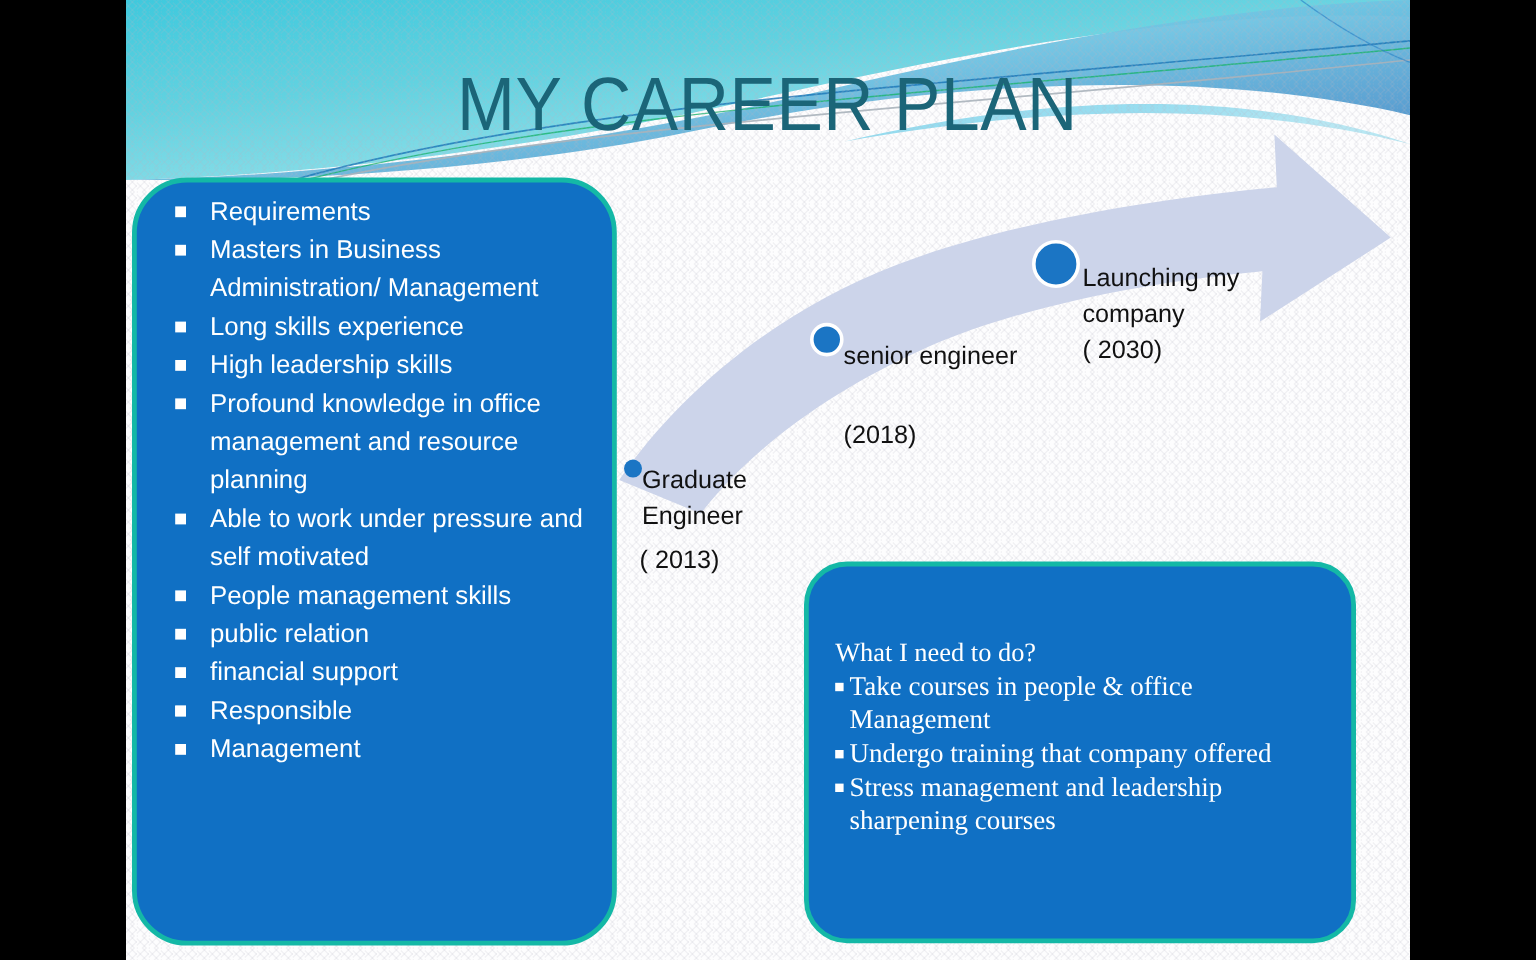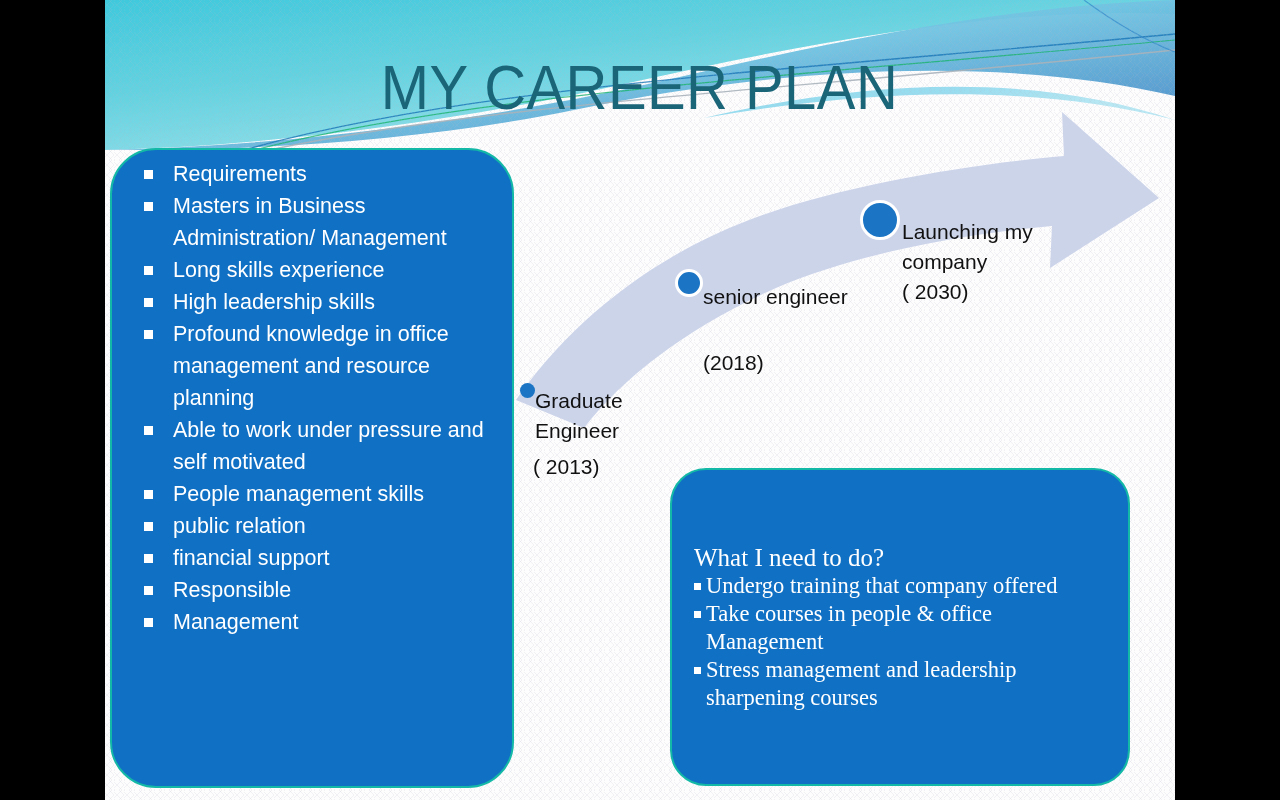--- a/index.html
+++ b/index.html
@@ -66,21 +66,21 @@
     color: #1b6578;
     transform: scaleX(0.92);
     transform-origin: center top;
     white-space: nowrap;
   }
 
   
   .blue-panel {
     position: absolute;
     background: #1070c4;
-    border: 2px solid #14b8a6;
+    border: 4px solid #14b8a6;
     box-sizing: border-box;
   }
 
   #requirements-panel {
     left: 6px;              
     top: 148px;
     width: 404px;
     height: 640px;
     border-radius: 46px;
   }
@@ -125,23 +125,23 @@
     position: absolute;
     left: 22px;
     top: 58px;
     width: 420px;
     font-family: "Liberation Serif", "DejaVu Serif", serif;
     color: #ffffff;
     font-size: 22.5px;
     line-height: 28px;
   }
   #todo-heading {
-    margin: 16px 0 0 0;
+    margin: 0 0 0 0;
     font-weight: 400;
-    font-size: 25px;
+    font-size: 22px;
   }
   #todo-list {
     margin: 0;
     padding: 0;
     list-style: none;
   }
   #todo-list li {
     position: relative;
     padding-left: 12px;
   }
@@ -290,22 +290,22 @@
     <div id="label-senior" class="milestone-label">senior engineer</div>
     <div id="year-senior" class="milestone-year">(2018)</div>
 
     <div id="label-launch" class="milestone-label">Launching my company</div>
     <div id="year-launch" class="milestone-year">( 2030)</div>
 
     <div id="todo-panel" class="blue-panel">
       <div id="todo-content">
         <div id="todo-heading">What I need to do?</div>
         <ul id="todo-list">
+          <li><span class="bullet-square-sm"></span><span>Take courses in people &amp; office Management</span></li>
           <li><span class="bullet-square-sm"></span><span>Undergo training that company offered</span></li>
-          <li><span class="bullet-square-sm"></span><span>Take courses in people &amp; office Management</span></li>
           <li><span class="bullet-square-sm"></span><span>Stress management and leadership sharpening courses</span></li>
         </ul>
       </div>
     </div>
 
   </div>
 
   <div id="black-bar-left" class="black-bar"></div>
   <div id="black-bar-right" class="black-bar"></div>
 

